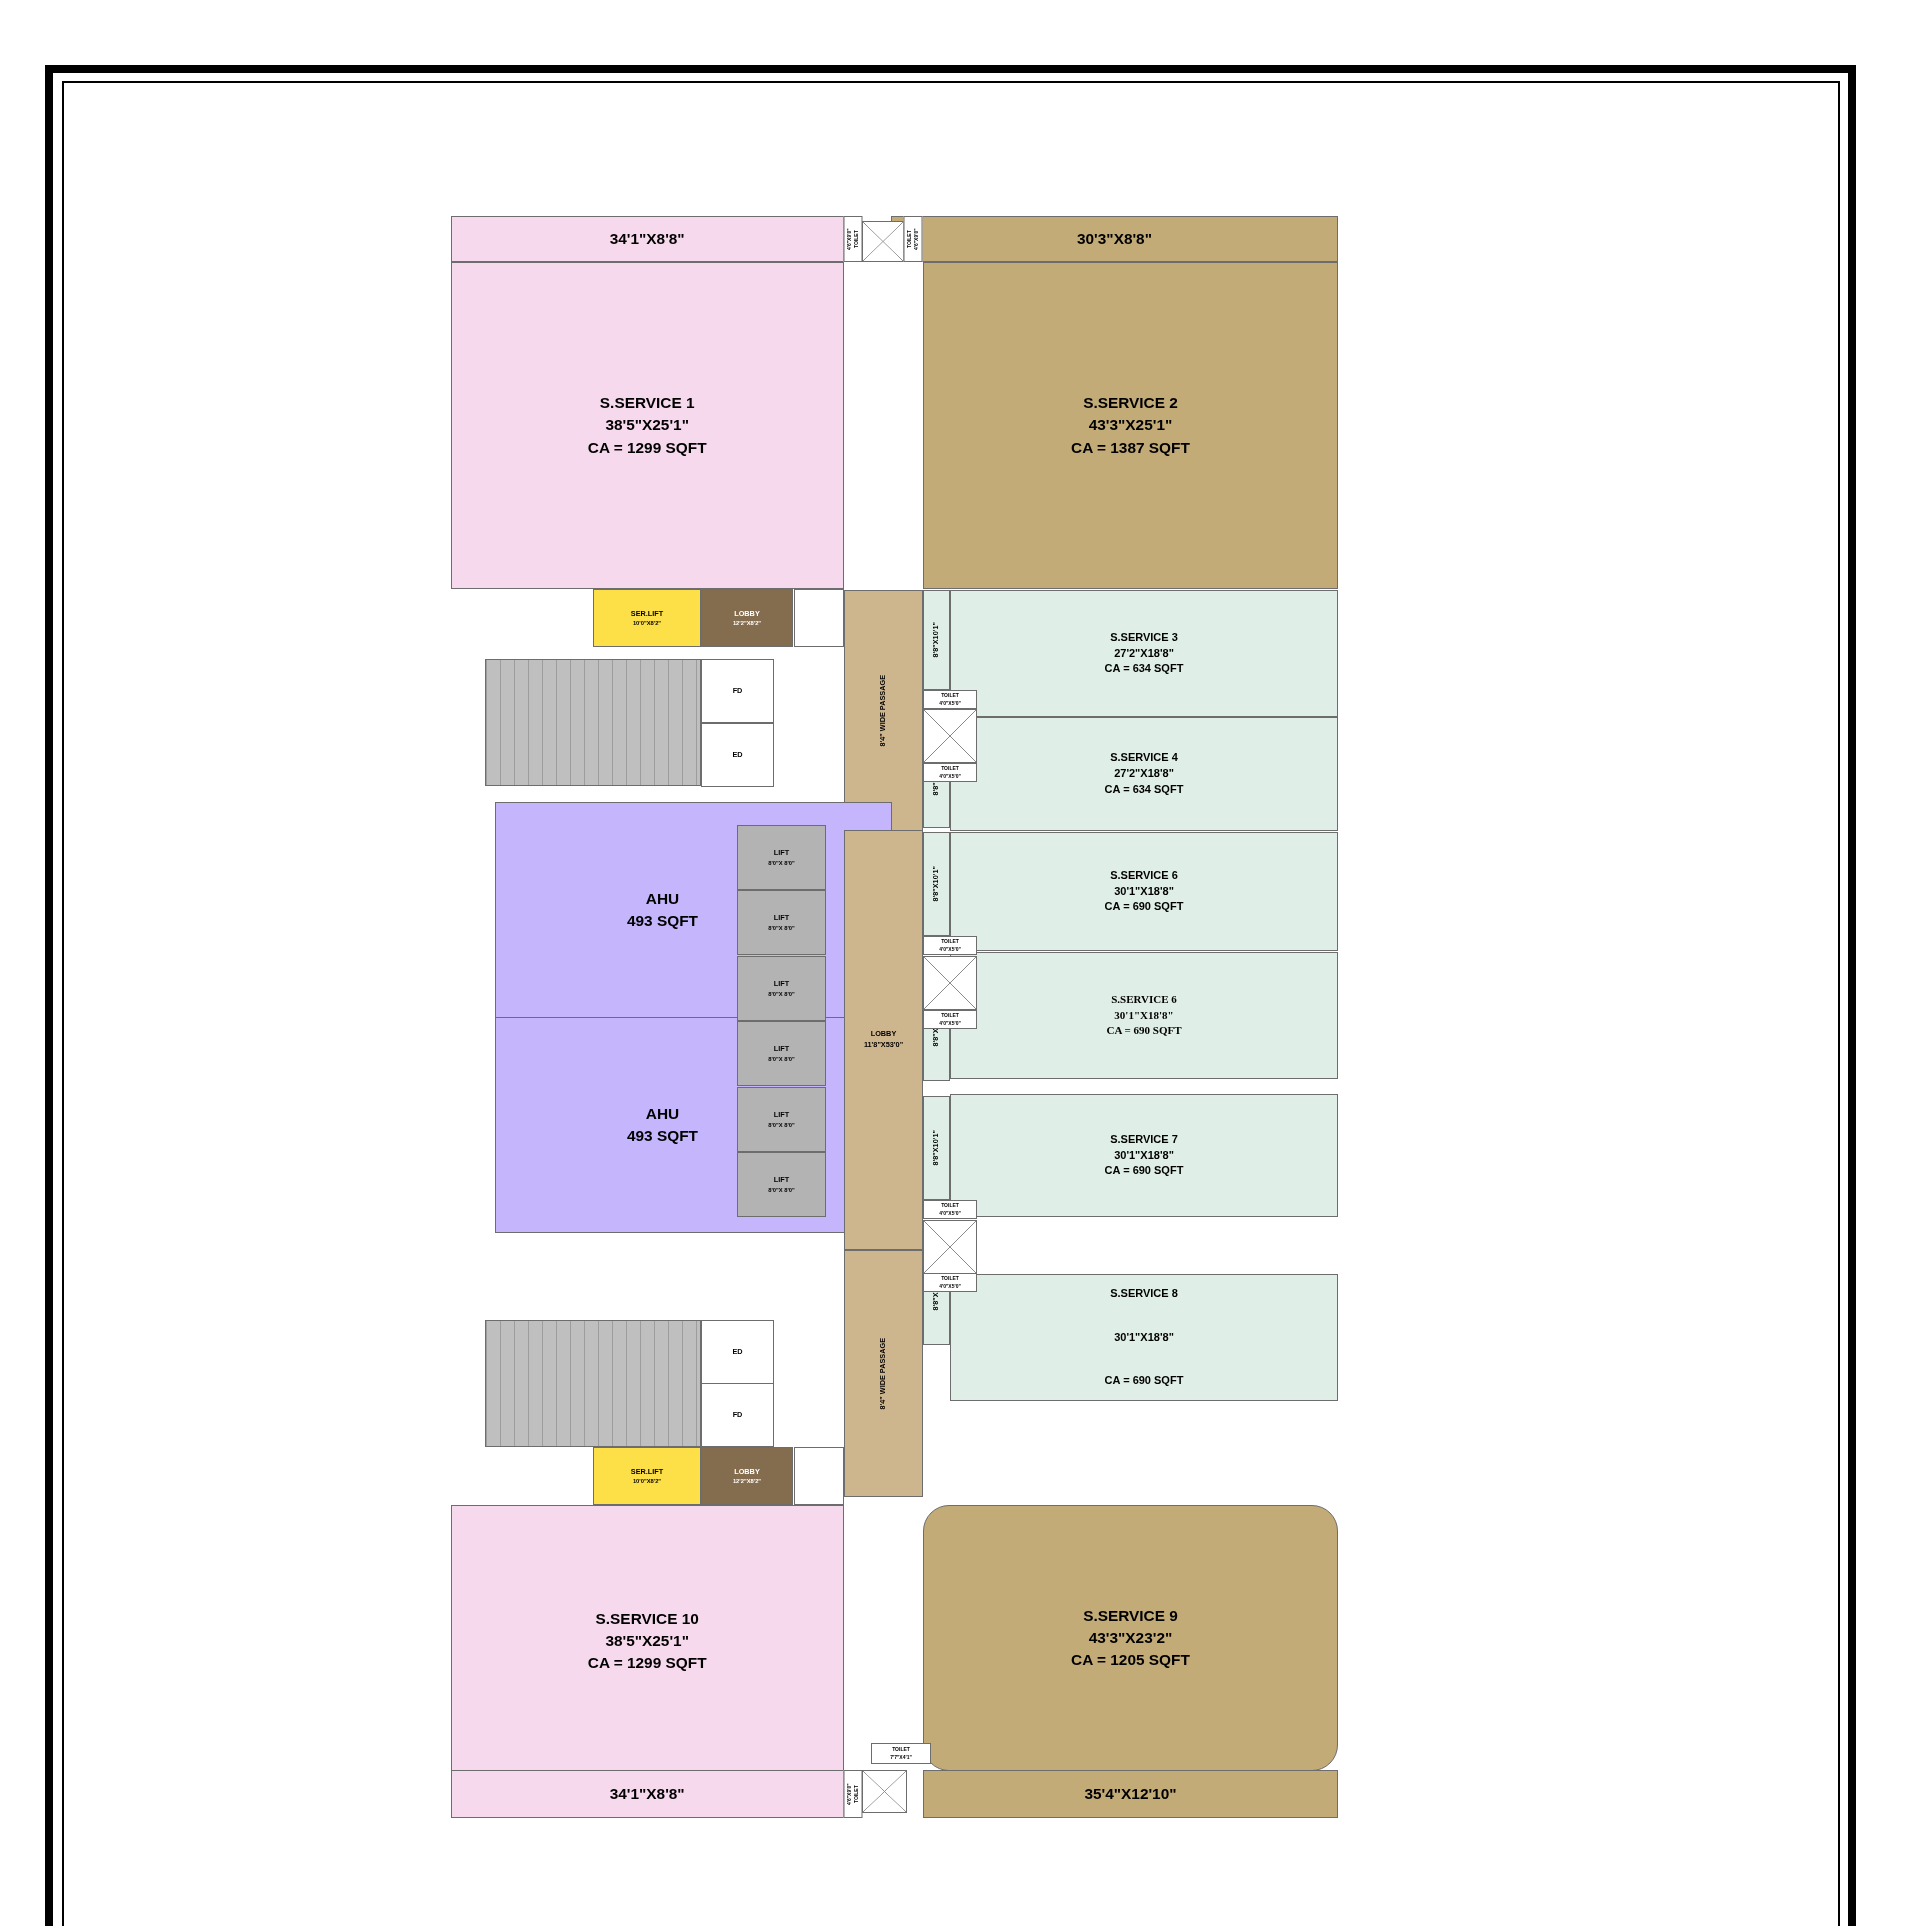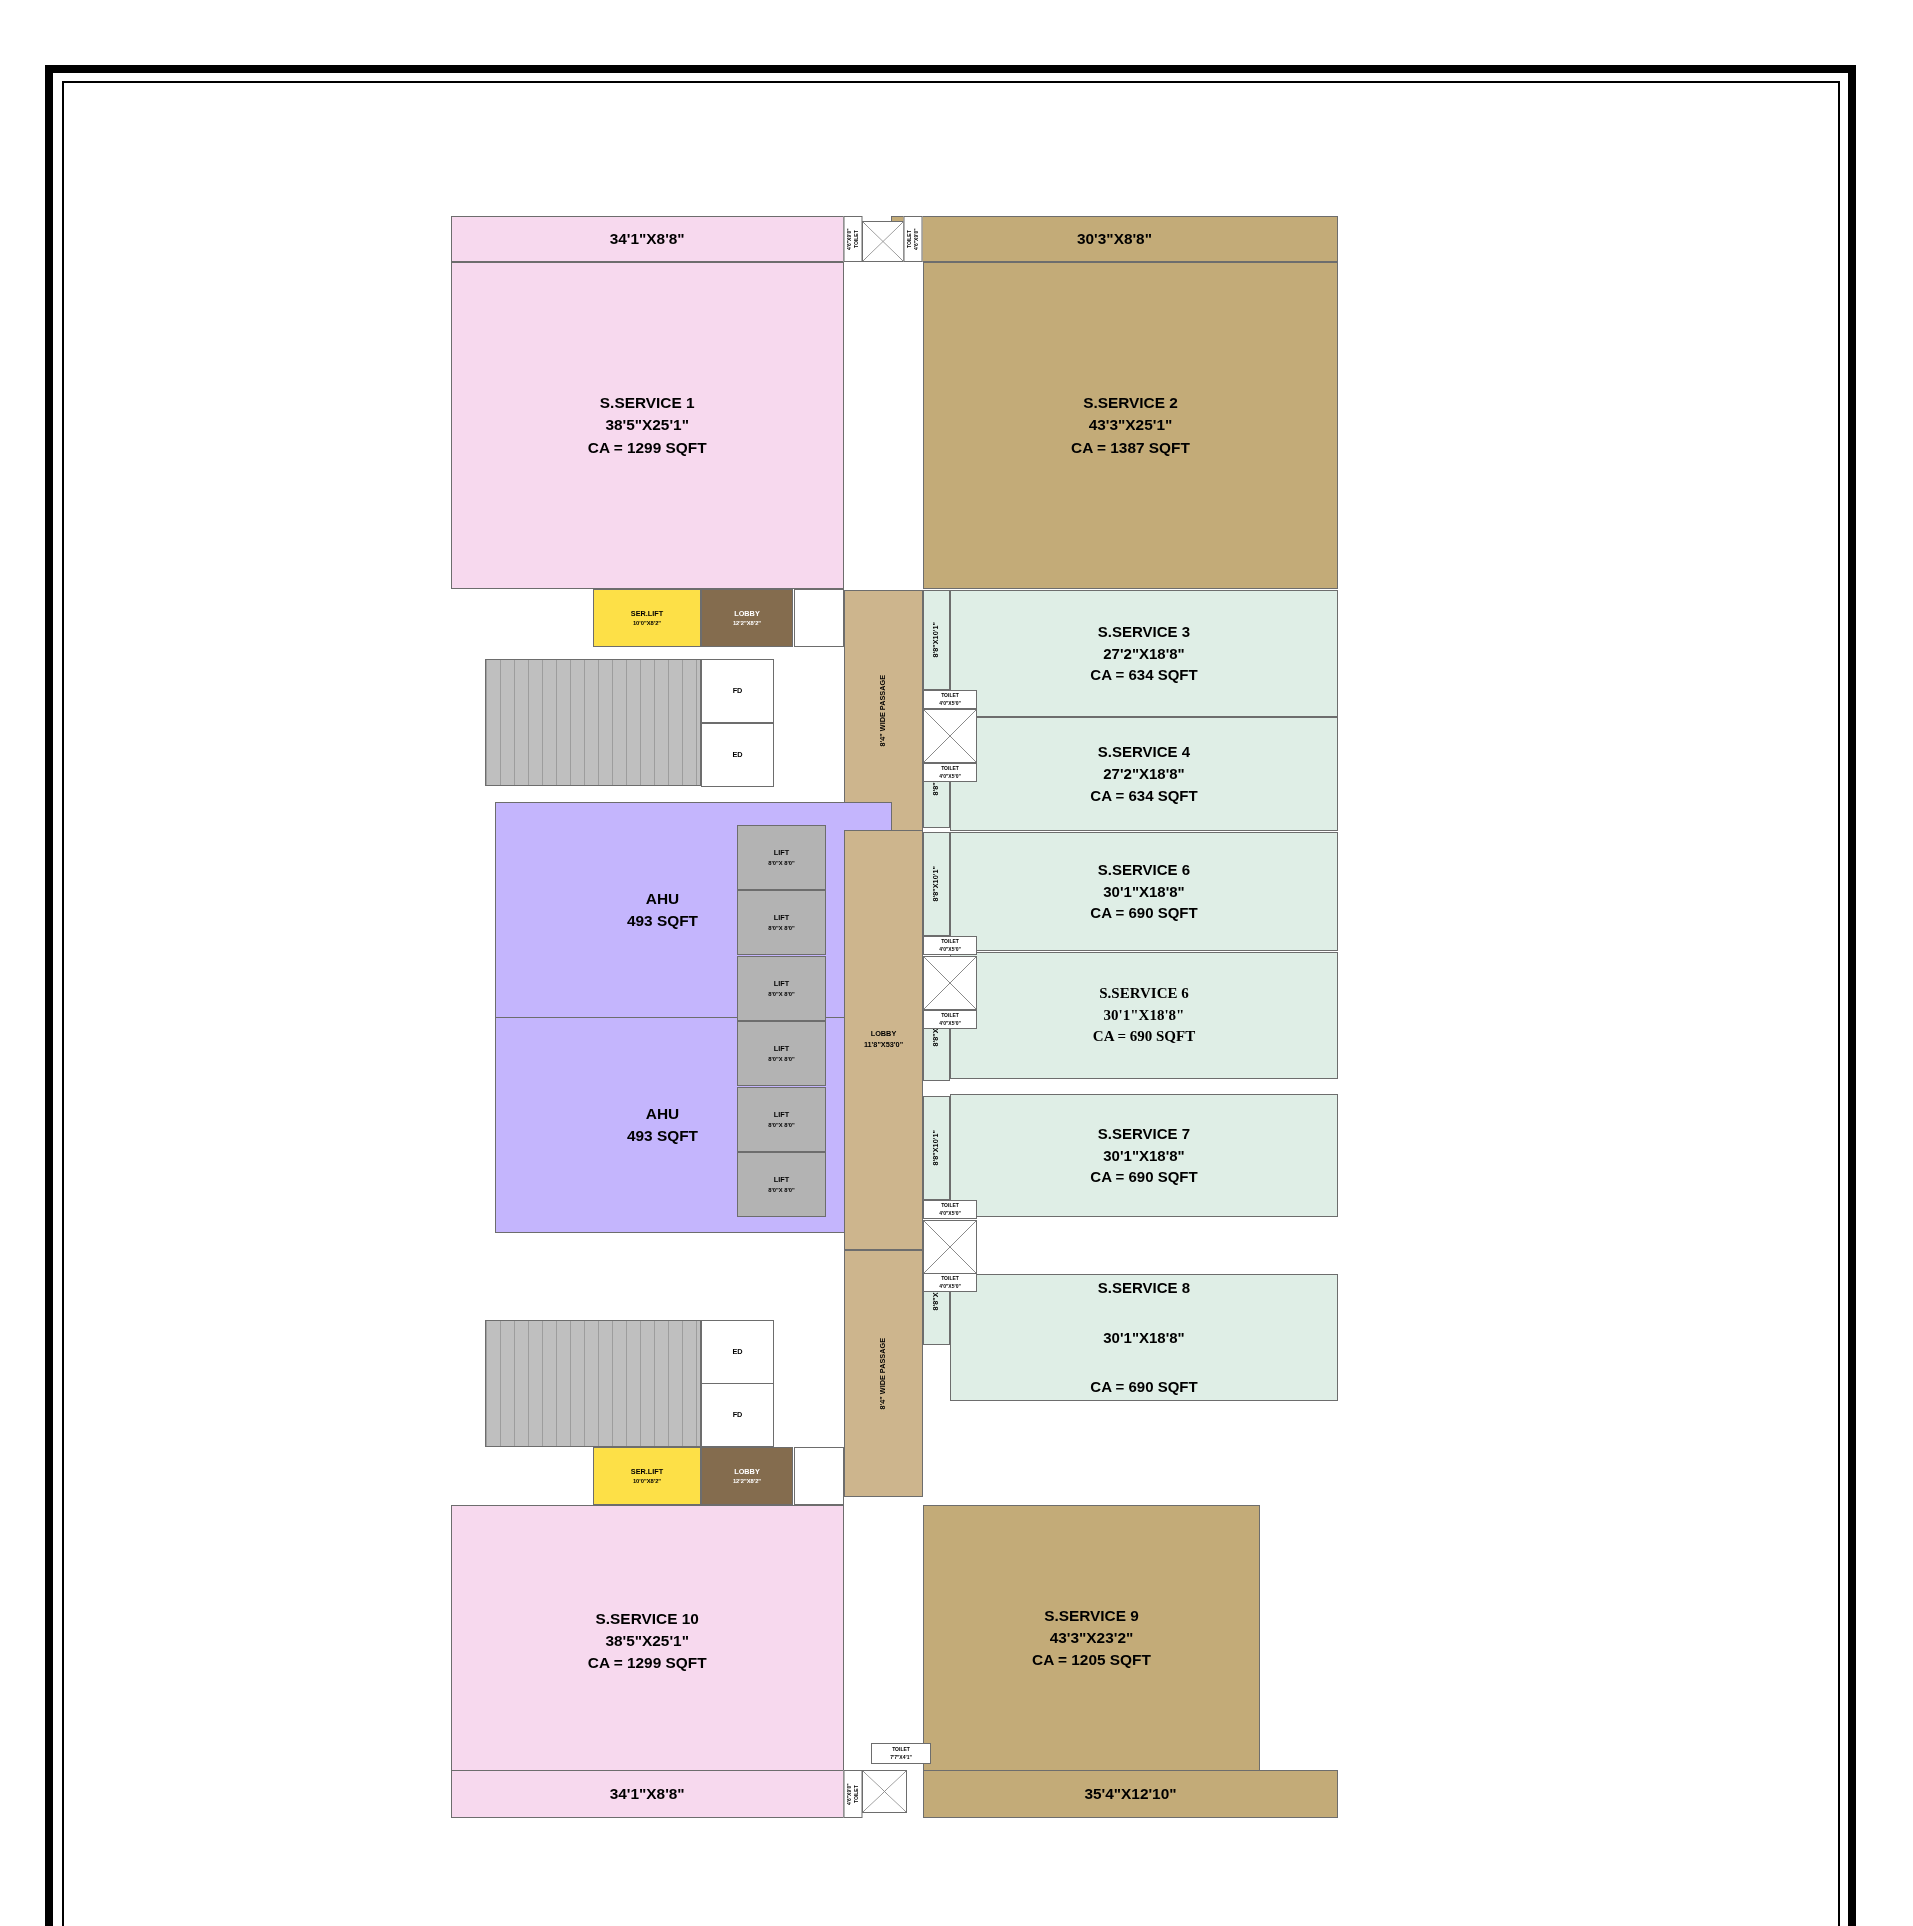--- a/index.html
+++ b/index.html
@@ -30,21 +30,21 @@
   .gold{background:#c3ab78;}
   .mint{background:#dfeee6;}
   .green{background:#c4b5fd;}
   .grey{background:#fde047;}
   .dgrey{background:#b3b3b3;}
   .brown{background:#846c4e;}
   .corr{background:#cdb58d;}
   .white{background:#ffffff;}
 
   .big{font-size:15.4px;font-weight:bold;}
-  .med{font-size:15px;font-weight:bold;}
+  .med{font-size:11px;font-weight:bold;}
   .xs{font-size:7.3px;font-weight:bold;}
   .xxs{font-size:5.8px;font-weight:bold;}
   .tiny{font-size:5px;font-weight:bold;}
 
   .vert{writing-mode:vertical-rl;transform:rotate(180deg);}
 
   .cross{position:absolute;box-sizing:border-box;border:1.9px solid #6d6d6d;background:#fff;}
   .cross:before,.cross:after{
     content:"";position:absolute;left:0;top:0;width:100%;height:100%;
   }
@@ -256,21 +256,21 @@
       <span class="ln xs">LOBBY</span>
       <span class="ln xxs">12'2"X8'2"</span>
     </div>
     <div class="unit white" style="left:351px;top:1231px;width:50px;height:58px;"></div>
 
     <div class="unit pink" style="left:7.7px;top:1289px;width:393px;height:272px;">
       <span class="ln big">S.SERVICE 10</span>
       <span class="ln big">38'5"X25'1"</span>
       <span class="ln big">CA = 1299 SQFT</span>
     </div>
-    <div class="unit gold" style="left:480px;top:1289px;width:337px;height:266px;">
+    <div class="unit gold" style="left:480px;top:1289px;width:415px;height:266px;border-radius:26px;">
       <span class="ln big">S.SERVICE  9</span>
       <span class="ln big">43'3"X23'2"</span>
       <span class="ln big">CA = 1205 SQFT</span>
     </div>
 
     <div class="unit pink big" style="left:7.7px;top:1554px;width:393px;height:48px;">
       <span class="ln">34'1"X8'8"</span>
     </div>
     <div class="unit gold big" style="left:480px;top:1554px;width:415px;height:48px;">
       <span class="ln">35'4"X12'10"</span>

